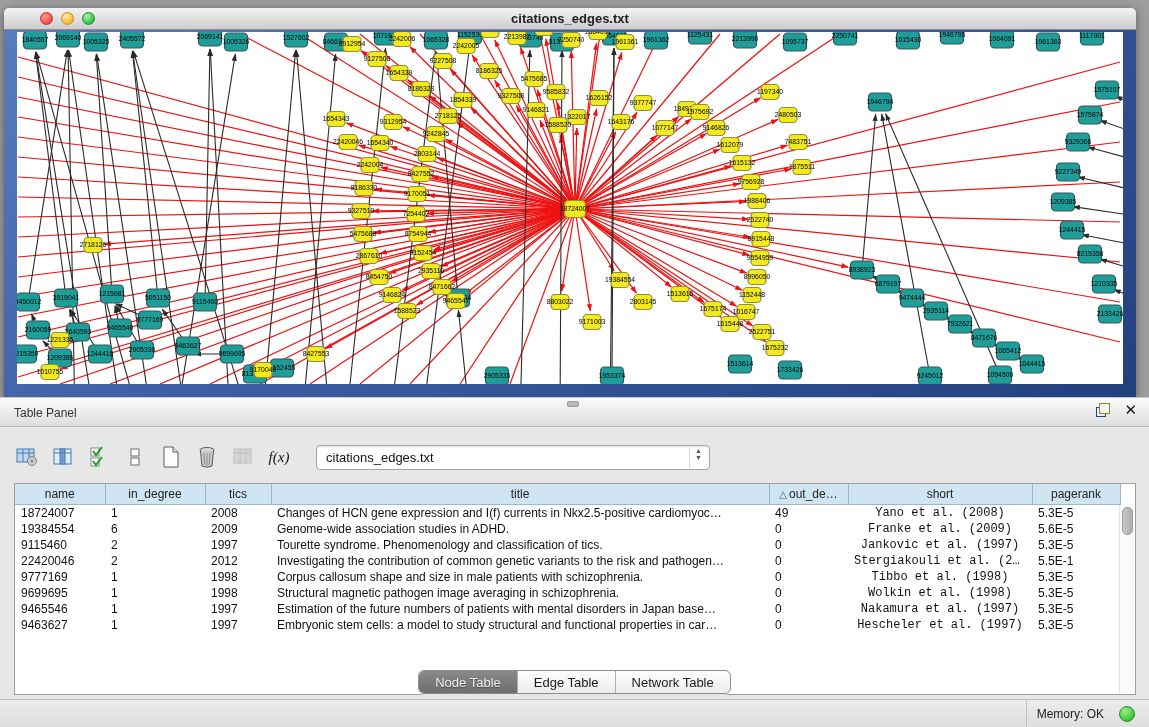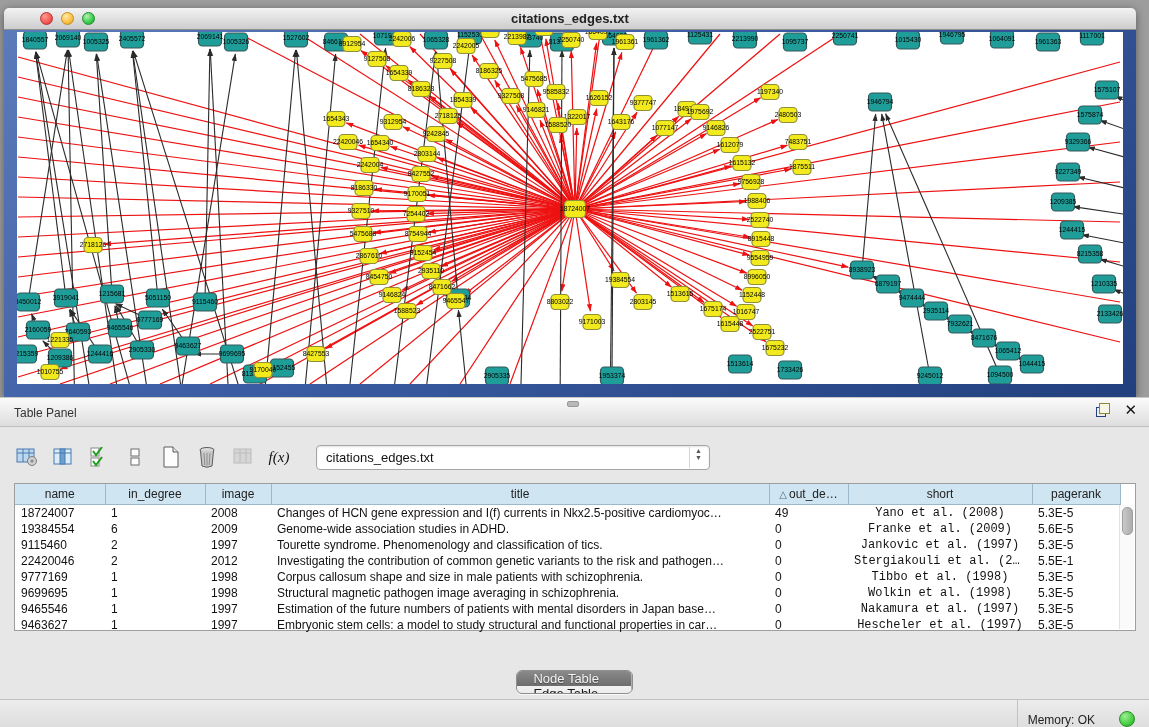--- a/index.html
+++ b/index.html
@@ -55,45 +55,45 @@
   .fx{font-family:"Liberation Serif","DejaVu Serif",serif;font-style:italic;font-size:15px;color:#111;}
   .combo{
     margin-left:14px;width:392px;height:23px;background:#fff;
     border:1px solid #a6a6a6;border-radius:4px;position:relative;
     box-shadow:inset 0 1px 2px rgba(0,0,0,.12);
   }
   .combo .combo-text{position:absolute;left:9px;top:4px;font-size:13px;color:#111;}
   .combo .stepper{position:absolute;right:5px;top:1px;width:11px;height:21px;color:#555;font-size:7px;line-height:7px;text-align:center;border-left:1px solid #d6d6d6;padding-left:3px;}
   .combo .stepper span{display:block;}
   
-  .tbl-wrap{position:absolute;left:14px;top:86px;width:1122px;height:148px;background:#fff;border:1px solid #9e9e9e;box-sizing:border-box;}
+  .tbl-wrap{position:absolute;left:14px;top:86px;width:1122px;height:212px;background:#fff;border:1px solid #9e9e9e;box-sizing:border-box;}
   table.grid{border-collapse:collapse;table-layout:fixed;width:1105px;font-size:12px;}
   table.grid th{
     background:#cfe5f1;border:1px solid #9db9c9;border-top:none;
     height:20px;font-weight:normal;color:#222;text-align:center;padding:0 3px;
     overflow:hidden;white-space:nowrap;
   }
   table.grid th:first-child{border-left:none;}
   table.grid th .sort-tri{color:#4a708c;font-size:10px;margin-right:2px;}
   table.grid td{
     height:16px;padding:0 6px;color:#111;white-space:nowrap;overflow:hidden;text-overflow:ellipsis;
     border:none;
   }
   td.c-center{text-align:center;font-family:Liberation Mono, monospace;}
   .vscroll{position:absolute;right:1px;top:21px;bottom:1px;width:14px;background:#fafafa;border-left:1px solid #e2e2e2;}
   .vscroll .thumb{position:absolute;left:2px;top:2px;width:9px;height:26px;border-radius:5px;background:linear-gradient(90deg,#c9c9c9,#adadad);border:1px solid #9f9f9f;}
   
   .tabs-row{position:absolute;left:0;top:273px;width:100%;height:26px;display:flex;justify-content:center;}
-  .seg{display:flex;height:22px;border:1px solid #8f8f8f;border-radius:6px;overflow:hidden;background:linear-gradient(#fdfdfd,#ececec);box-shadow:0 1px 0 rgba(255,255,255,.7);flex-direction:column;}
+  .seg{display:flex;height:22px;border:1px solid #8f8f8f;border-radius:6px;overflow:hidden;background:linear-gradient(#fdfdfd,#ececec);box-shadow:0 1px 0 rgba(255,255,255,.7);}
   .seg .tab{padding:0 16px;font-size:13px;color:#1a1a1a;display:flex;align-items:center;border-right:1px solid #adadad;cursor:default;}
   .seg .tab:last-child{border-right:none;}
   .seg .tab.selected{background:linear-gradient(#8a8a8a,#6d6d6d);color:#f2f2f2;text-shadow:0 1px 1px rgba(0,0,0,.4);}
   
   .status-bar{position:absolute;left:0;top:302px;width:100%;height:28px;background:linear-gradient(#ececec,#dedede);border-top:1px solid #c2c2c2;box-sizing:border-box;}
-  .status-right{position:absolute;right:10px;top:0;height:100%;display:flex;align-items:flex-end;gap:24px;border-left:1px solid #c2c2c2;padding-left:10px;padding-right:4px;}
+  .status-right{position:absolute;right:10px;top:0;height:100%;display:flex;align-items:center;gap:15px;border-left:1px solid #c2c2c2;padding-left:10px;padding-right:4px;}
   .status-right .mem-label{font-size:12px;color:#222;}
   .mem-dot{width:14px;height:14px;border-radius:50%;background:radial-gradient(circle at 35% 30%,#9cef92,#3fcb3c 65%,#27992a);border:1px solid #2a8c2b;}
 </style>
 </head>
 <body>
 
 <div class="net-window">
   <div class="titlebar">
     <div class="traffic">
       <span class="light red"></span>
@@ -970,21 +970,21 @@
           <col style="width:66px">
           <col style="width:498px">
           <col style="width:79px">
           <col style="width:184px">
           <col style="width:88px">
       </colgroup>
       <thead>
           <tr id="tbl-head-row">
             <th>name</th>
             <th>in_degree</th>
-            <th>image</th>
+            <th>tics</th>
             <th>title</th>
             <th><span class="sort-tri">△</span>out_de…</th>
             <th>short</th>
             <th>pagerank</th>
           </tr>
         </thead>
       <tbody id="tbl-body">
           <tr>
             <td>18724007</td>
             <td>1</td>

